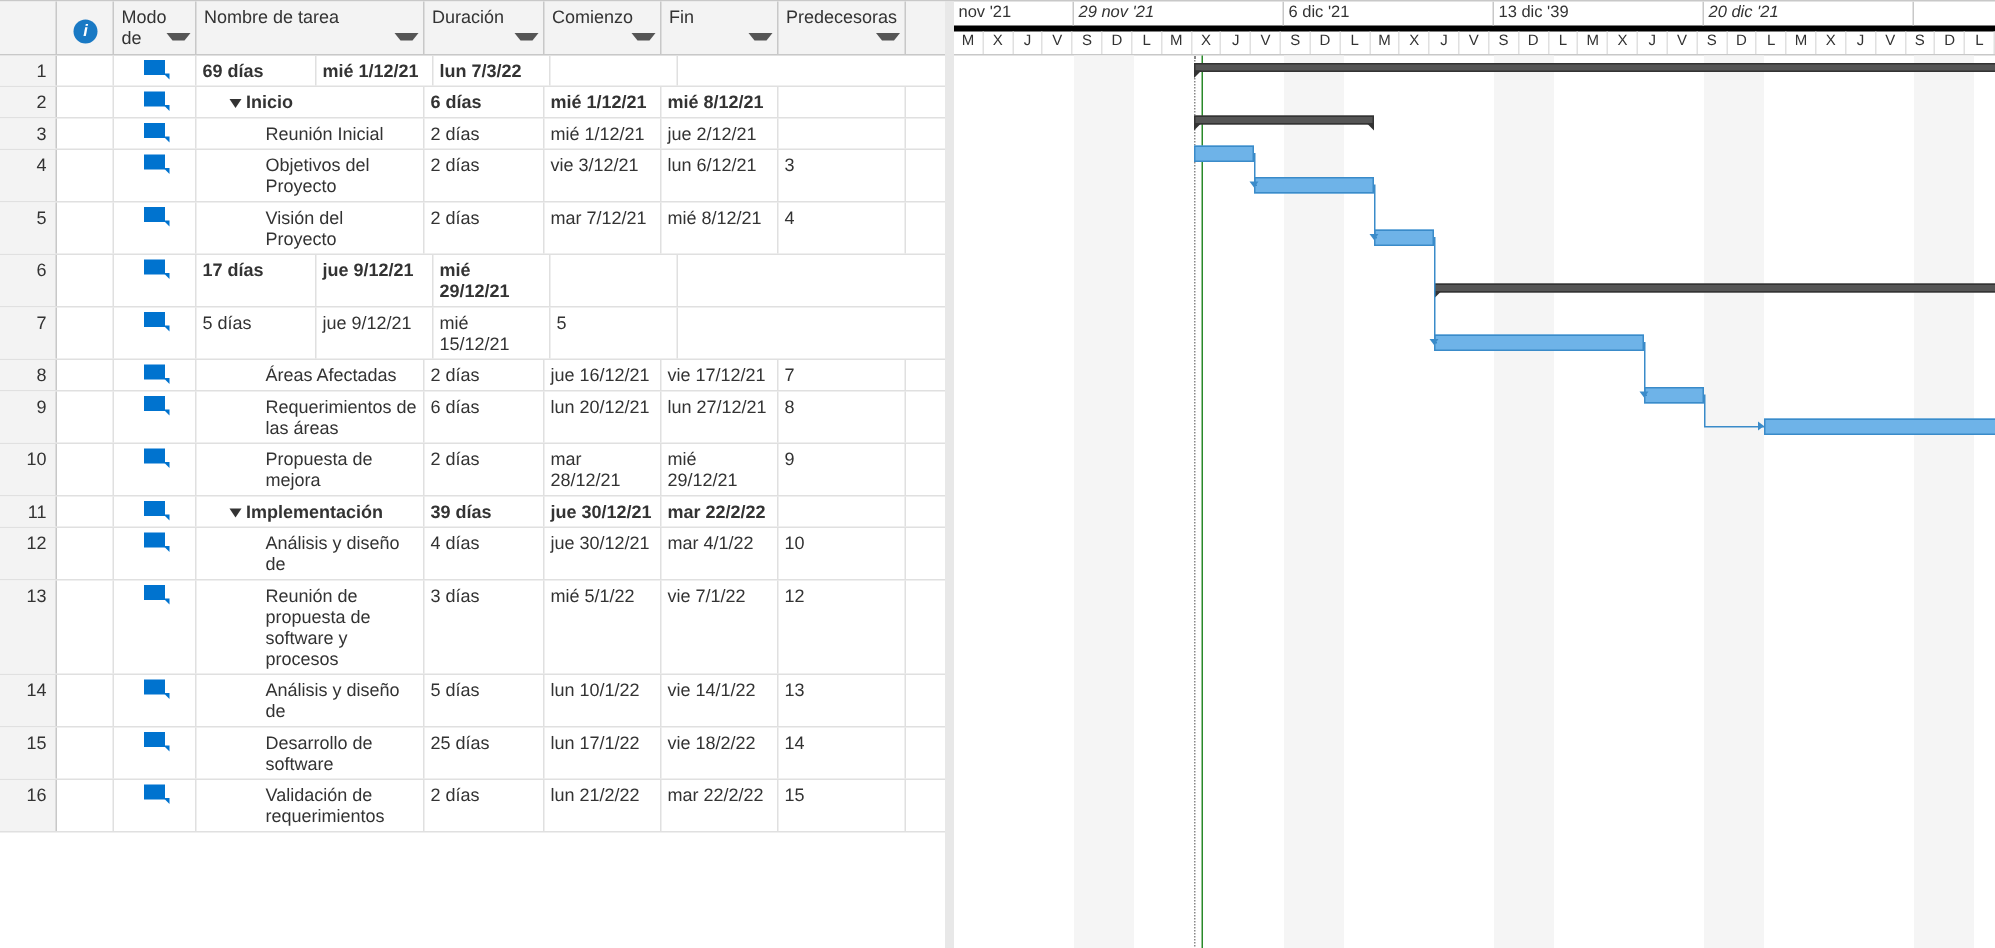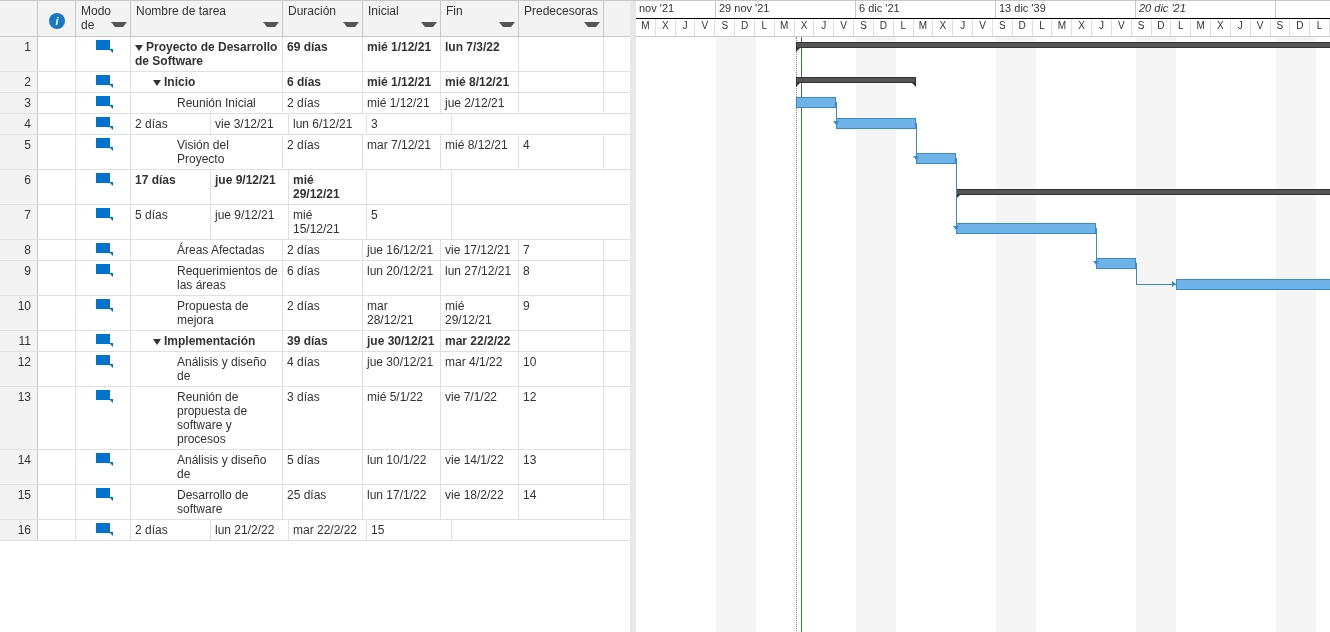--- a/index.html
+++ b/index.html
@@ -23,21 +23,21 @@
   .rfin{flex:0 0 78px;border-right:1px solid #e0e0e0;padding:3px 4px;box-sizing:border-box}
   .rpred{flex:0 0 85px;border-right:1px solid #e0e0e0;padding:3px 4px;box-sizing:border-box}
   .bold{font-weight:600}
   .ind1{padding-left:18px}
   .ind2{padding-left:42px}
   .tri{display:inline-block;width:0;height:0;border-left:4px solid transparent;border-right:4px solid transparent;border-top:6px solid #333;margin-right:3px;vertical-align:middle}
   .info-icon{width:16px;height:16px;border-radius:50%;background:#1979c4;color:#fff;display:flex;align-items:center;justify-content:center;font-weight:bold;font-style:italic;font-size:11px;margin:9px auto 0}
   
   .gantt{flex:1;display:flex;flex-direction:column;overflow:hidden;position:relative}
   .ghead2{height:35px;border-bottom:1px solid #c8c8c8;display:flex;flex-direction:column}
-  .timetop{flex:1;display:flex;border-bottom:1px solid #000000}
+  .timetop{flex:1;display:flex;border-bottom:4px solid #000000}
   .ttseg{border-right:1px solid #c8c8c8;font-size:11px;padding:1px 0 0 3px;color:#333;box-sizing:border-box}
   .timebot{flex:1;display:flex}
   .daycell{width:20px;box-sizing:border-box;border-right:1px solid #e0e0e0;text-align:center;font-size:10px;color:#333;padding-top:1px}
   .gbody2{flex:1;position:relative}
   .weekend{position:absolute;top:0;bottom:0;width:20px;background:#f5f5f5}
   .vline-dot{position:absolute;top:0;bottom:0;width:0;border-left:1px dotted #888}
   .vline-today{position:absolute;top:0;bottom:0;width:0;border-left:1px solid #2a8a2a}
   .bar{position:absolute;height:11px;background:#6eb3e8;border:1px solid #3a8bc9;box-sizing:border-box}
   .summary{position:absolute;height:6px;background:#555;border:1px solid #333;box-sizing:border-box}
   .summary::before{content:"";position:absolute;left:-1px;bottom:-5px;width:0;height:0;border-left:5px solid #333;border-bottom:5px solid transparent}
@@ -62,41 +62,38 @@
       </div>
       <div class="cell" style="flex:0 0 152px">
         <span>Nombre de tarea</span>
         <div class="drop"></div>
       </div>
       <div class="cell" style="flex:0 0 80px">
         <span>Duración</span>
         <div class="drop"></div>
       </div>
       <div class="cell" style="flex:0 0 78px">
-        <span>Inicial</span>
+        <span>Comienzo</span>
         <div class="drop"></div>
       </div>
       <div class="cell" style="flex:0 0 78px">
         <span>Fin</span>
         <div class="drop"></div>
       </div>
       <div class="cell" style="flex:0 0 85px">
         <span>Predecesoras</span>
         <div class="drop"></div>
       </div>
     </div>
     <div class="gbody" id="gbody">
         <div class="row">
           <div class="rnum">1</div>
           <div class="rinfo"></div>
           <div class="rmode">
             <div class="mode-icon"></div>
-          </div>
-          <div class="rname bold">
-            <div class=""><span class="tri"></span>Proyecto de Desarrollo de Software</div>
           </div>
           <div class="rdur bold">69 días</div>
           <div class="rstart bold">mié 1/12/21</div>
           <div class="rfin bold">lun 7/3/22</div>
           <div class="rpred"></div>
         </div>
         <div class="row">
           <div class="rnum">2</div>
           <div class="rinfo"></div>
           <div class="rmode">
@@ -122,20 +119,23 @@
           <div class="rdur">2 días</div>
           <div class="rstart">mié 1/12/21</div>
           <div class="rfin">jue 2/12/21</div>
           <div class="rpred"></div>
         </div>
         <div class="row">
           <div class="rnum">4</div>
           <div class="rinfo"></div>
           <div class="rmode">
             <div class="mode-icon"></div>
+          </div>
+          <div class="rname">
+            <div class="ind2">Objetivos del Proyecto</div>
           </div>
           <div class="rdur">2 días</div>
           <div class="rstart">vie 3/12/21</div>
           <div class="rfin">lun 6/12/21</div>
           <div class="rpred">3</div>
         </div>
         <div class="row">
           <div class="rnum">5</div>
           <div class="rinfo"></div>
           <div class="rmode">
@@ -281,34 +281,37 @@
           <div class="rdur">25 días</div>
           <div class="rstart">lun 17/1/22</div>
           <div class="rfin">vie 18/2/22</div>
           <div class="rpred">14</div>
         </div>
         <div class="row">
           <div class="rnum">16</div>
           <div class="rinfo"></div>
           <div class="rmode">
             <div class="mode-icon"></div>
+          </div>
+          <div class="rname">
+            <div class="ind2">Validación de requerimientos</div>
           </div>
           <div class="rdur">2 días</div>
           <div class="rstart">lun 21/2/22</div>
           <div class="rfin">mar 22/2/22</div>
           <div class="rpred">15</div>
         </div>
       </div>
   </div>
 
   <div class="gantt">
     <div class="ghead2">
       <div class="timetop" id="timetop">
           <div class="ttseg" style="width: 80px;">nov '21</div>
-          <div class="ttseg" style="width: 140px;">29 nov '21</div>
+          <div class="ttseg" style="width: 140px; font-style: italic;">29 nov '21</div>
           <div class="ttseg" style="width: 140px;">6 dic '21</div>
           <div class="ttseg" style="width: 140px;">13 dic '39</div>
           <div class="ttseg" style="width: 140px; font-style: italic;">20 dic '21</div>
         </div>
       <div class="timebot" id="timebot">
           <div class="daycell">M</div>
           <div class="daycell">X</div>
           <div class="daycell">J</div>
           <div class="daycell">V</div>
           <div class="daycell">S</div>

